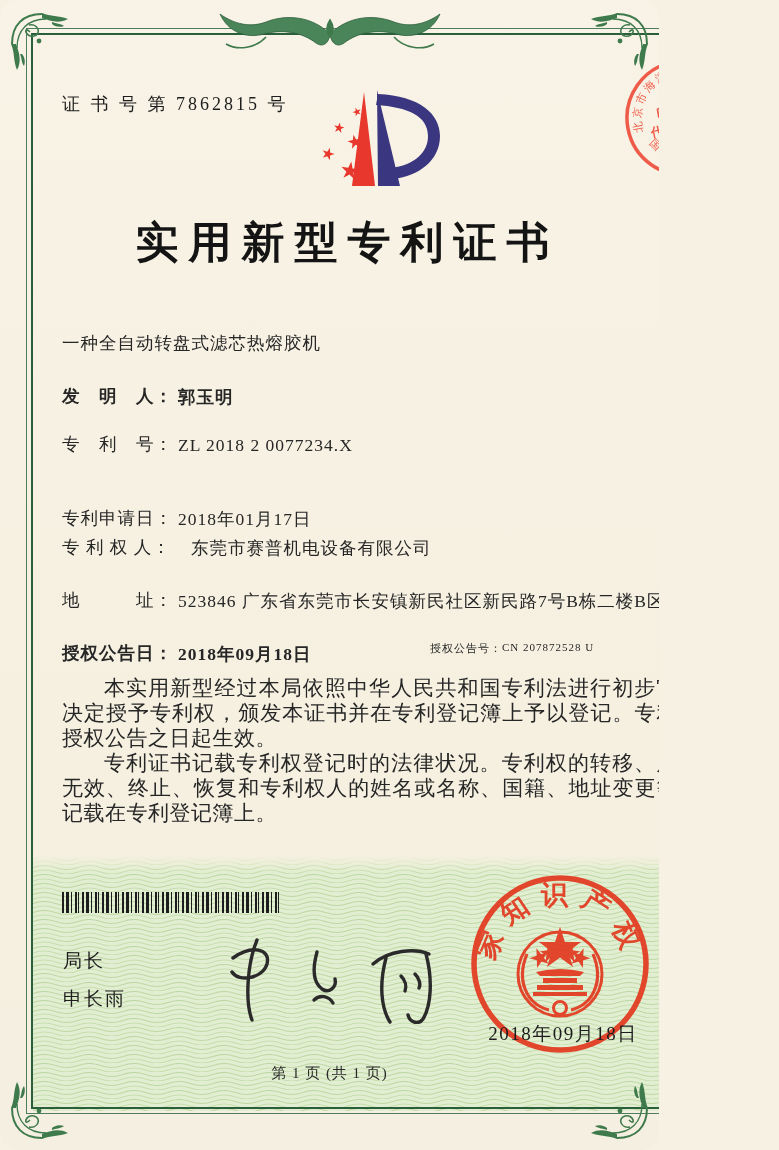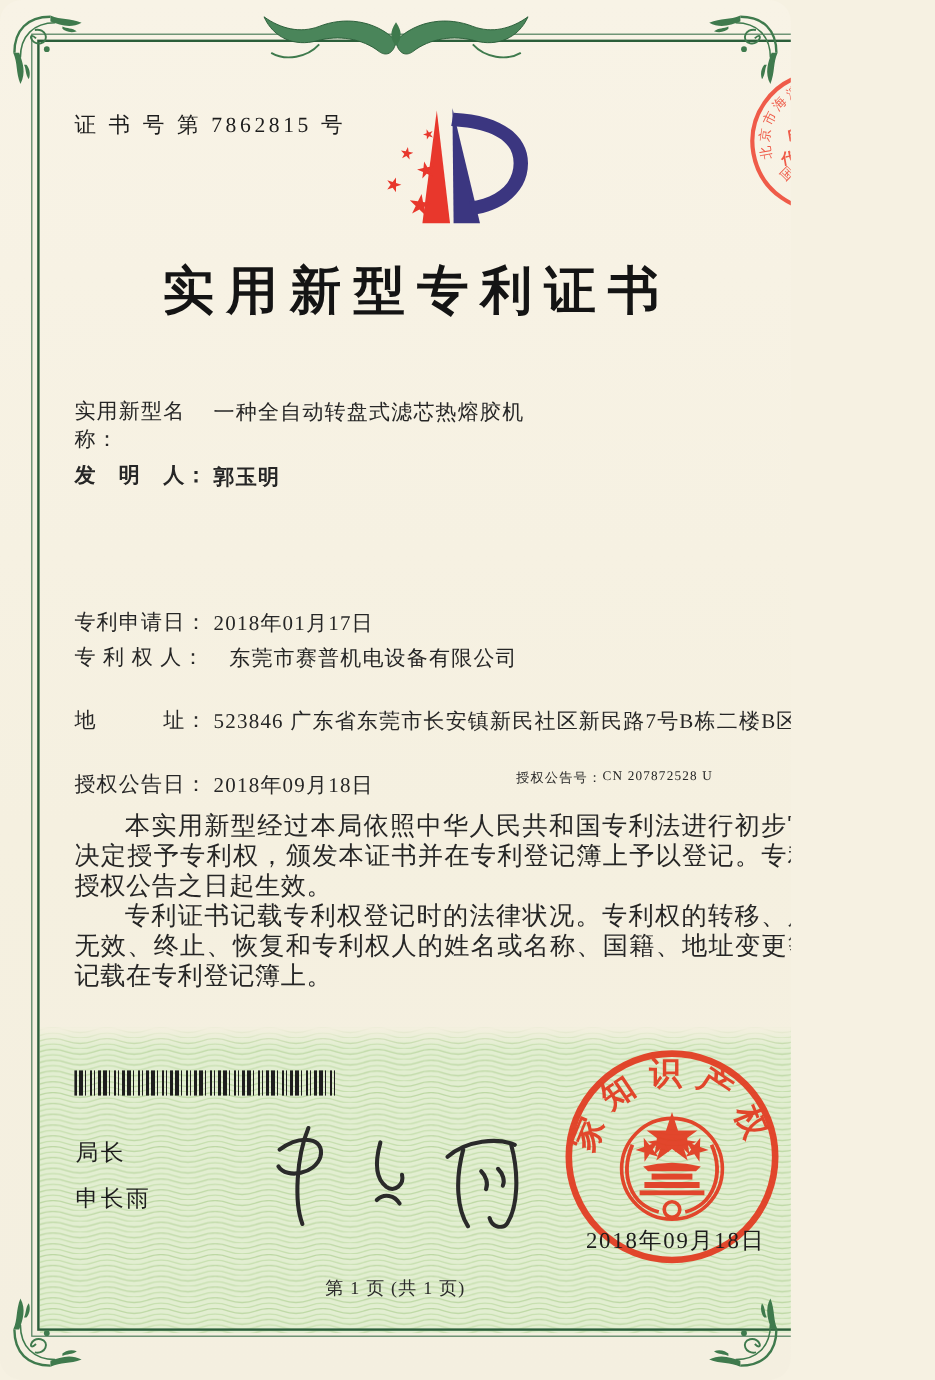--- a/index.html
+++ b/index.html
@@ -37,21 +37,21 @@
   .field { position:absolute; left:62px; display:flex; font-size:17.5px; color:#262626; letter-spacing:1px; }
   .field .lbl { width:116px; flex:0 0 116px; }
   .field .val { line-height:26px; }
   .f-name     { top:330px; }
   .f-inventor { top:384px;font-weight:bold; }
   .f-patno    { top:432px; }
   .f-filing   { top:482px;margin-top:24px; }
   .f-patentee { top:535px;gap:13px; }
   .f-address  { top:588px; }
   .f-address .val { width:528px; }
-  .f-grant    { top:641px; }
+  .f-grant    { top:641px;font-weight:bold; }
   .f-grantno  { position:absolute; left:430px; top:641px; display:flex; font-size:11px; letter-spacing:1px; color:#262626; }
 
   
   .body-text { position:absolute; left:62px; top:676px; width:660px;
     font-size:21px; line-height:25px; letter-spacing:0.5px; color:#262626; text-align:justify; }
   .body-text p { text-indent:2em; margin:0; }
 
   
   .band { position:absolute; left:33px; top:856px; width:713px; height:255px; }
   .band-fade { position:absolute; left:33px; top:856px; width:713px; height:16px;
@@ -198,26 +198,29 @@
         <textPath href="#taxBottom" startOffset="50%" text-anchor="middle">国家知识产权局</textPath>
       </text>
       <text y="-4" text-anchor="middle" font-size="13.5" letter-spacing="4" font-weight="bold">印花税</text>
       <text y="13" text-anchor="middle" font-size="12.5" letter-spacing="1.5" font-weight="bold">代扣专用章</text>
     </g>
   </svg>
 
   <div class="title">实用新型专利证书</div>
 
   <div class="field f-name">
-    <span class="lbl">实用新型名称：</span>
     <span class="val">一种全自动转盘式滤芯热熔胶机</span>
   </div>
   <div class="field f-inventor">
     <span class="lbl">发　明　人：</span>
     <span class="val">郭玉明</span>
+  </div>
+  <div class="field f-patno">
+    <span class="lbl">专　利　号：</span>
+    <span class="val">ZL 2018 2 0077234.X</span>
   </div>
   <div class="field f-filing">
     <span class="lbl">专利申请日：</span>
     <span class="val">2018年01月17日</span>
   </div>
   <div class="field f-patentee">
     <span class="lbl">专 利 权 人：</span>
     <span class="val">东莞市赛普机电设备有限公司</span>
   </div>
   <div class="field f-address">

